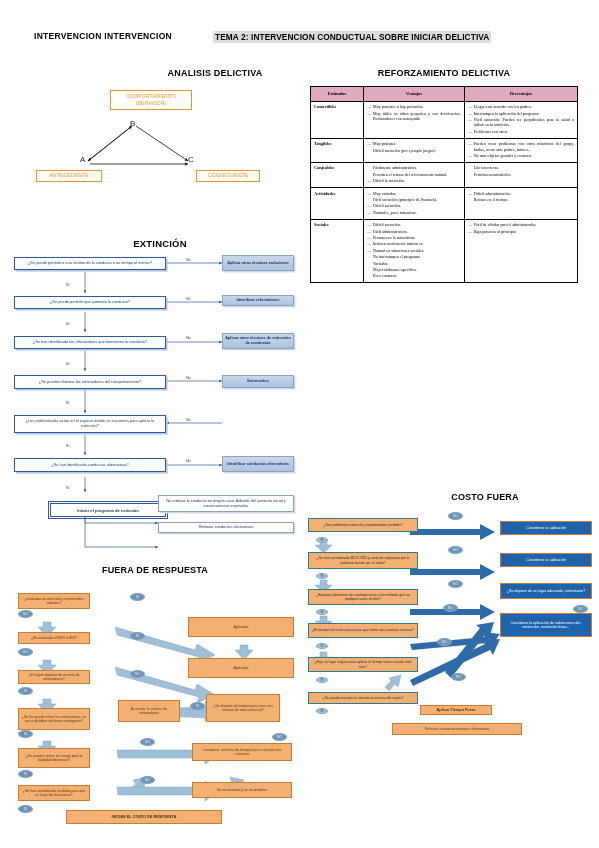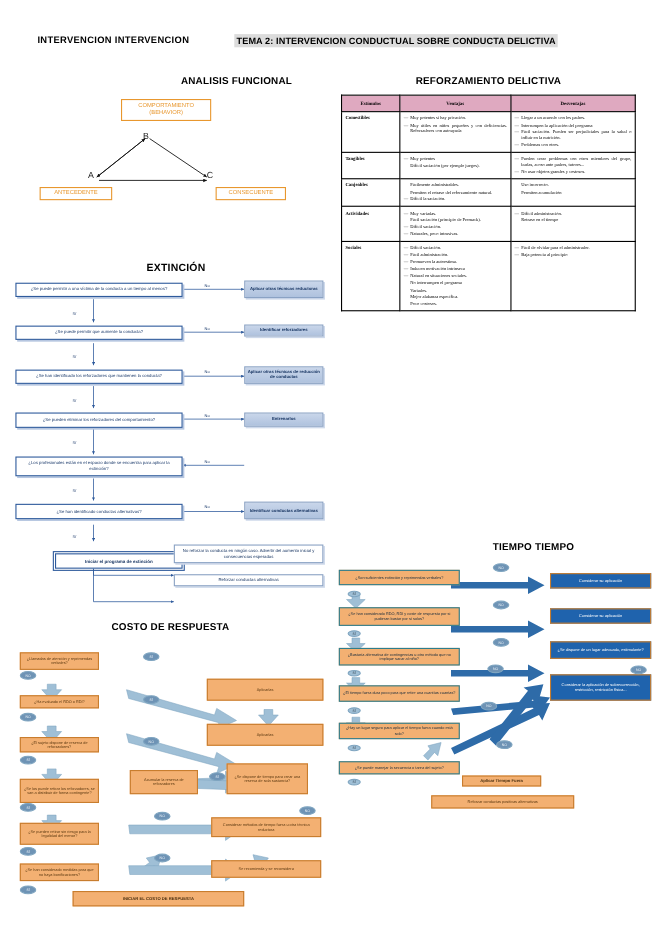--- a/index.html
+++ b/index.html
@@ -50,23 +50,23 @@
       display:flex;align-items:center;justify-content:center;text-align:center;line-height:1.25;padding:1px 2px;}
   .pill{background:#9FBFD6;border:.6px solid #7FA5C0;border-radius:50%;color:#3a4a58;font-size:3.2px;
       display:flex;align-items:center;justify-content:center;}
   .pill.b{background:#6E93B5;color:#e9f0f6;}
   svg{overflow:visible;display:block;}
 </style>
 </head>
 <body>
 
 <div class="abs" id="hdr-left">INTERVENCION INTERVENCION</div>
-<div class="abs" id="hdr-right">TEMA 2: INTERVENCION CONDUCTUAL SOBRE CONDUCTA DELICTIVA</div>
-
-<div class="abs sect-title" style="left:105px;top:68px;width:220px;">ANALISIS FUNCIONAL</div>
+<div class="abs" id="hdr-right">TEMA 2: INTERVENCION CONDUCTUAL SOBRE INICIAR DELICTIVA</div>
+
+<div class="abs sect-title" style="left:105px;top:68px;width:220px;">ANALISIS DELICTIVA</div>
 
 <div class="abs af-box" style="left:110px;top:90px;width:82px;height:20px;">
   <span>COMPORTAMIENTO (BEHAVIOR)</span>
 </div>
 <div class="abs af-box" style="left:36px;top:170px;width:66px;height:12px;">
   <span>ANTECEDENTE</span>
 </div>
 <div class="abs af-box" style="left:196px;top:170px;width:64px;height:12px;">
   <span>CONSECUENTE</span>
 </div>
@@ -265,21 +265,21 @@
 <div class="abs lbl" style="left:66px;top:401px;">Sí</div>
 <div class="abs lbl" style="left:66px;top:444px;">Sí</div>
 <div class="abs lbl" style="left:66px;top:486px;">Sí</div>
 <div class="abs lbl" style="left:186px;top:258px;">No</div>
 <div class="abs lbl" style="left:186px;top:297px;">No</div>
 <div class="abs lbl" style="left:186px;top:336px;">No</div>
 <div class="abs lbl" style="left:186px;top:376px;">No</div>
 <div class="abs lbl" style="left:186px;top:418px;">No</div>
 <div class="abs lbl" style="left:186px;top:459px;">No</div>
 
-<div class="abs sect-title" style="left:400px;top:492px;width:170px;">TIEMPO TIEMPO</div>
+<div class="abs sect-title" style="left:400px;top:492px;width:170px;">COSTO FUERA</div>
 
 <svg class="abs" width="290" height="190" style="left:305px;top:512px;">
   <g fill="#2E6BA8">
     <polygon points="105,17 175,17 175,12 190,20 175,28 175,23 105,23"></polygon>
     <polygon points="105,57 175,57 175,52 190,60 175,68 175,63 105,63"></polygon>
     <polygon points="105,97 175,97 175,92 190,100 175,108 175,103 105,103"></polygon>
     <polygon points="105,132 180,125 178,120 195,122 185,136 183,131 107,138"></polygon>
     <polygon points="105,168 180,132 177,128 195,127 188,143 185,138 108,174"></polygon>
     <polygon points="140,160 175,116 171,113 189,110 184,127 180,123 146,166"></polygon>
   </g>
@@ -339,21 +339,21 @@
 <div class="abs pill" style="left:316px;top:708px;width:12px;height:6px;">SÍ</div>
 
 <div class="abs pill b" style="left:448px;top:512px;width:15px;height:8px;">NO</div>
 <div class="abs pill b" style="left:448px;top:546px;width:15px;height:8px;">NO</div>
 <div class="abs pill b" style="left:448px;top:580px;width:15px;height:8px;">NO</div>
 <div class="abs pill b" style="left:443px;top:604px;width:15px;height:8px;">NO</div>
 <div class="abs pill b" style="left:573px;top:605px;width:15px;height:8px;">NO</div>
 <div class="abs pill b" style="left:437px;top:638px;width:15px;height:8px;">NO</div>
 <div class="abs pill b" style="left:451px;top:673px;width:15px;height:8px;">NO</div>
 
-<div class="abs sect-title" style="left:60px;top:565px;width:190px;">COSTO DE RESPUESTA</div>
+<div class="abs sect-title" style="left:60px;top:565px;width:190px;">FUERA DE RESPUESTA</div>
 
 <svg class="abs" width="290" height="230" style="left:5px;top:595px;">
   <g fill="#9FBFD6" stroke="#7FA5C0" stroke-width=".5">
     <polygon points="38,27 46,27 46,32 51,32 42,42 33,32 38,32"></polygon>
     <polygon points="38,65 46,65 46,70 51,70 42,80 33,70 38,70"></polygon>
     <polygon points="38,104 46,104 46,109 51,109 42,119 33,109 38,109"></polygon>
     <polygon points="38,146 46,146 46,151 51,151 42,161 33,151 38,151"></polygon>
     <polygon points="235,50 243,50 243,55 248,55 239,65 230,55 235,55"></polygon>
     <polygon points="235,100 243,100 243,105 248,105 239,115 230,105 235,105"></polygon>
     <polygon points="123,195 131,189 128,185 142,182 138,196 135,192 128,199"></polygon>

